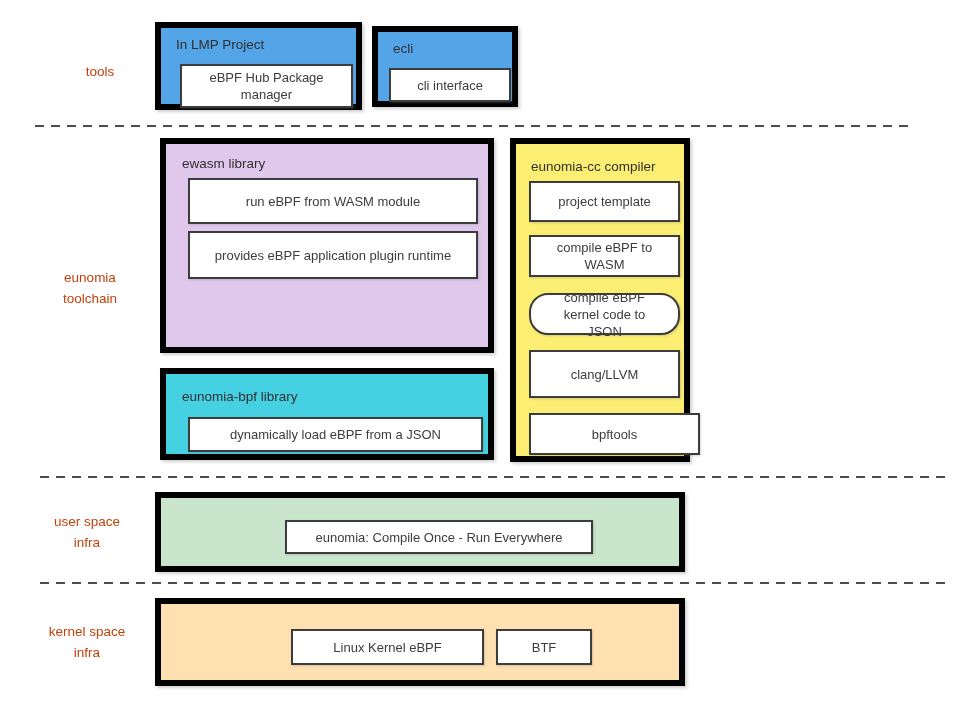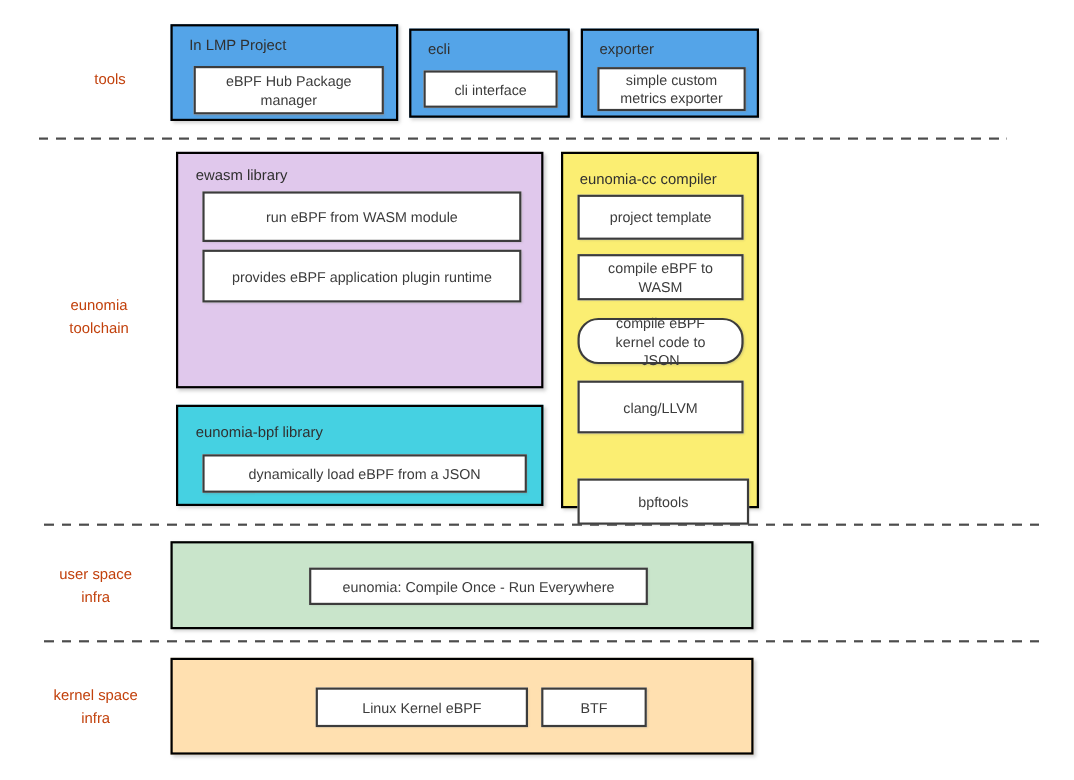--- a/index.html
+++ b/index.html
@@ -3,21 +3,21 @@
 <meta charset="utf-8">
 <style>
   html, body { margin: 0; padding: 0; background: #ffffff; }
   body { font-family: "Liberation Sans", "DejaVu Sans", sans-serif; color: #3c3c3c; }
   #canvas { position: relative; width: 976px; height: 709px; background: #ffffff; overflow: hidden; }
 
   .row-label {
     position: absolute; text-align: center; font-size: 13.5px; line-height: 21px; color: #c2410c;
   }
   .panel {
-    position: absolute; border: 2px solid #000000; box-sizing: border-box;
+    position: absolute; border: 6px solid #000000; box-sizing: border-box;
     box-shadow: 2px 2px 3px rgba(120,120,120,0.35);
   }
   .panel-title {
     position: absolute; font-size: 13.5px; color: #303030; white-space: nowrap;
   }
   .white-box {
     position: absolute; background: #ffffff; border: 2px solid #3c3c3c; box-sizing: border-box;
     display: flex; align-items: center; justify-content: center; text-align: center;
     font-size: 13px; line-height: 17px; color: #3c3c3c; padding: 2px 16px;
     box-shadow: 1px 1px 2px rgba(120,120,120,0.3);
@@ -37,45 +37,41 @@
   <div class="panel" style="left: 155px; top: 22px; width: 207px; height: 88px; background: rgb(84, 164, 232);">
     <div class="panel-title" style="left:15px; top:9px;">In LMP Project</div>
     <div class="white-box" style="left:19px; top:36px; width:173px; height:44px;">eBPF Hub Package manager</div>
   </div>
 
   <div class="panel" style="left: 372px; top: 26px; width: 146px; height: 81px; background: rgb(84, 164, 232);">
     <div class="panel-title" style="left:15px; top:9px;">ecli</div>
     <div class="white-box" style="left:11px; top:36px; width:122px; height:34px;">cli interface</div>
   </div>
 
-  <div class="panel" style="left: 528px; top: 26px; width: 162px; height: 81px; background: rgb(84, 164, 232);">
-    <div class="panel-title" style="left:15px; top:9px;">exporter</div>
-    <div class="white-box" style="left:13px; top:33px; width:135px; height:40px;">simple custom metrics exporter</div>
-  </div>
 
   <div class="dashed-line" style="left:35px; top:125px; width:880px;"></div>
 
   <div class="row-label" style="left:25px; top:267px; width:130px;">
     <div>eunomia</div>
     <div>toolchain</div>
   </div>
 
   <div class="panel" style="left: 160px; top: 138px; width: 334px; height: 215px; background: rgb(224, 200, 236);">
     <div class="panel-title" style="left:16px; top:12px;">ewasm library</div>
     <div class="white-box" style="left:22px; top:34px; width:290px; height:46px;">run eBPF from WASM module</div>
     <div class="white-box" style="left:22px; top:87px; width:290px; height:48px;">provides eBPF application plugin runtime</div>
   </div>
 
   <div class="panel" style="left: 510px; top: 138px; width: 180px; height: 324px; background: rgb(251, 238, 114);">
     <div class="panel-title" style="left:15px; top:15px;">eunomia-cc compiler</div>
     <div class="white-box" style="left:13px; top:37px; width:151px; height:41px;">project template</div>
     <div class="white-box" style="left:13px; top:91px; width:151px; height:42px;">compile eBPF to WASM</div>
     <div class="white-box" style="left:13px; top:149px; width:151px; height:42px;border-radius:19px;">compile eBPF kernel code to JSON</div>
     <div class="white-box" style="left:13px; top:206px; width:151px; height:48px;">clang/LLVM</div>
-    <div class="white-box" style="left:13px; top:269px; width:156px; height:42px;margin-top:26px;">bpftools</div>
+    <div class="white-box" style="left:13px; top:269px; width:171px; height:42px;">bpftools</div>
   </div>
 
   <div class="panel" style="left: 160px; top: 368px; width: 334px; height: 92px; background: rgb(69, 209, 226);">
     <div class="panel-title" style="left:16px; top:15px;">eunomia-bpf library</div>
     <div class="white-box" style="left:22px; top:43px; width:295px; height:35px;">dynamically load eBPF from a JSON</div>
   </div>
 
   <div class="dashed-line" style="left:40px; top:476px; width:908px;"></div>
 
   <div class="row-label" style="left:22px; top:511px; width:130px;">

